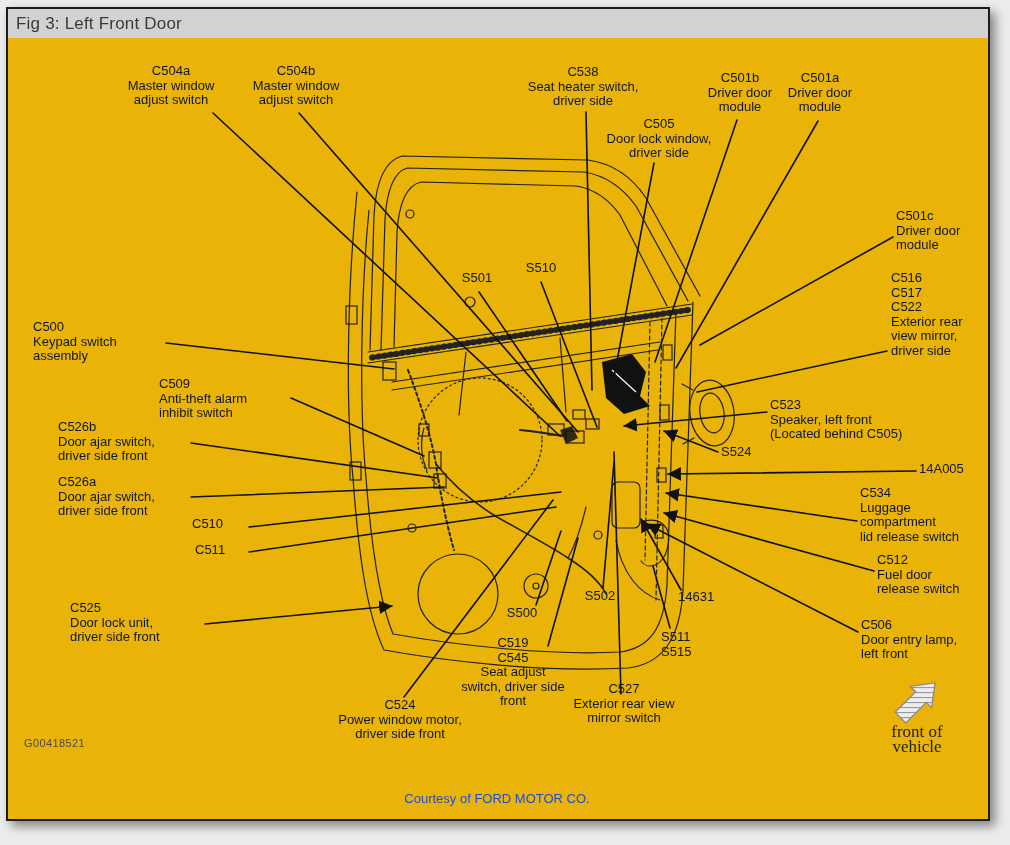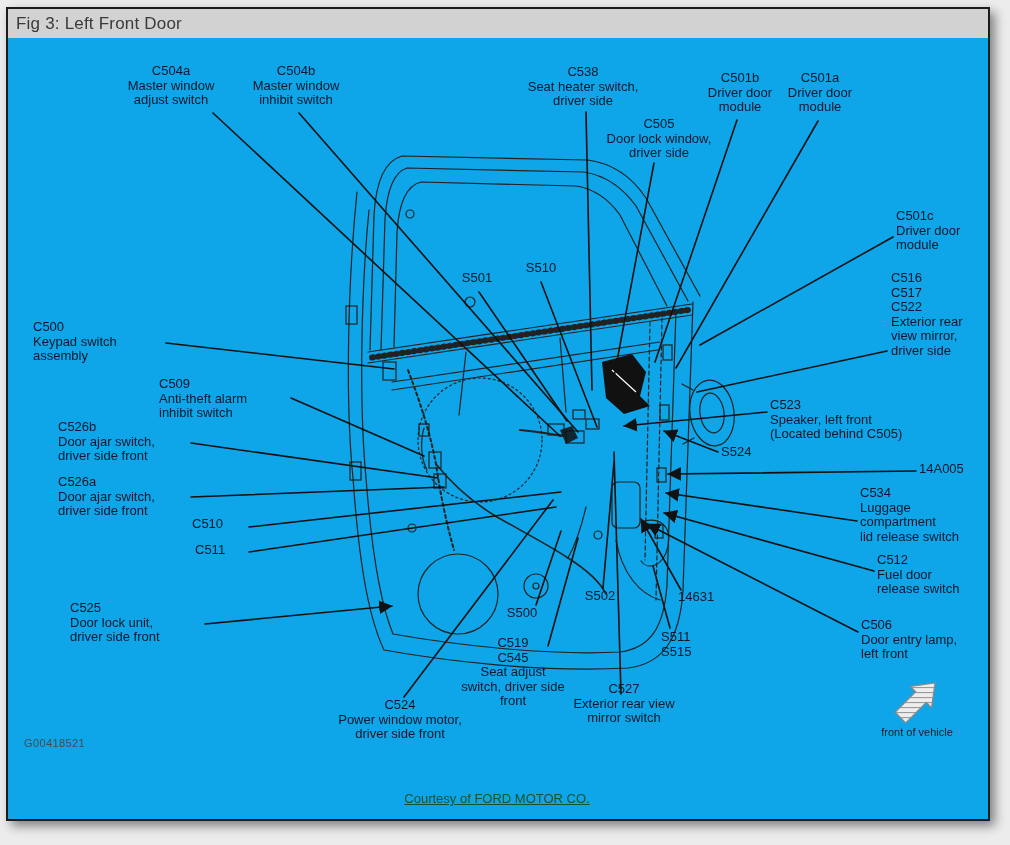--- a/index.html
+++ b/index.html
@@ -3,41 +3,41 @@
 <meta charset="utf-8">
 <style>
   html,body{margin:0;padding:0;}
   body{
     width:1010px;height:845px;overflow:hidden;position:relative;
     background:#ececec;
     font-family:"Liberation Sans", sans-serif;
   }
   .frame{
     position:absolute;left:6px;top:7px;width:980px;height:810px;
-    background:#0ea5e9;border:2px solid #1c1c1c;
+    background:#eab308;border:2px solid #1c1c1c;
     box-shadow:5px 5px 10px rgba(0,0,0,.45);
   }
   .titlebar{
     position:absolute;left:0;top:0;right:0;height:29px;
     background:#d2d2d2;color:#3a3a3a;
     font-size:17px;line-height:29px;padding-left:8px;
     letter-spacing:.2px;
   }
   .overlay{position:absolute;left:0;top:0;width:1010px;height:845px;pointer-events:none;}
   .callout{
     position:absolute;z-index:6;
     font-size:13px;line-height:14.5px;color:#0f172a;
     white-space:pre-line;
   }
   .ta-c{text-align:center;}
   .ta-r{text-align:left;}
   .ta-l{text-align:left;}
   .small-note{font-size:11px;color:#4a4a4a;letter-spacing:.4px;}
-  .front-label{font-size:11px;color:#222;}
-  .courtesy{font-size:13px;color:#14532d;text-decoration:underline;}
+  .front-label{font-size:17px;color:#222;font-family:Liberation Serif, serif;}
+  .courtesy{font-size:13px;color:#1d4ed8;}
 </style>
 </head>
 <body>
 
 <div class="frame">
   <div class="titlebar">
     <span>Fig 3: Left Front Door</span>
   </div>
 </div>
 
@@ -159,21 +159,21 @@
   <g transform="translate(916,702) rotate(45)">
     <polygon points="0,-27 15,-7 7.5,-7 7.5,22 -7.5,22 -7.5,-7 -15,-7" fill="url(#hatch)" stroke="#8a8a8a" stroke-width="1.3"></polygon>
   </g>
 </svg>
 
 <div class="callout ta-c" style="left:101px;top:64px;width:140px">C504a
 Master window
 adjust switch</div>
 <div class="callout ta-c" style="left:226px;top:64px;width:140px">C504b
 Master window
-inhibit switch</div>
+adjust switch</div>
 <div class="callout ta-c" style="left:508px;top:65px;width:150px">C538
 Seat heater switch,
 driver side</div>
 <div class="callout ta-c" style="left:584px;top:117px;width:150px">C505
 Door lock window,
 driver side</div>
 <div class="callout ta-c" style="left:695px;top:71px;width:90px">C501b
 Driver door
 module</div>
 <div class="callout ta-c" style="left:775px;top:71px;width:90px">C501a

